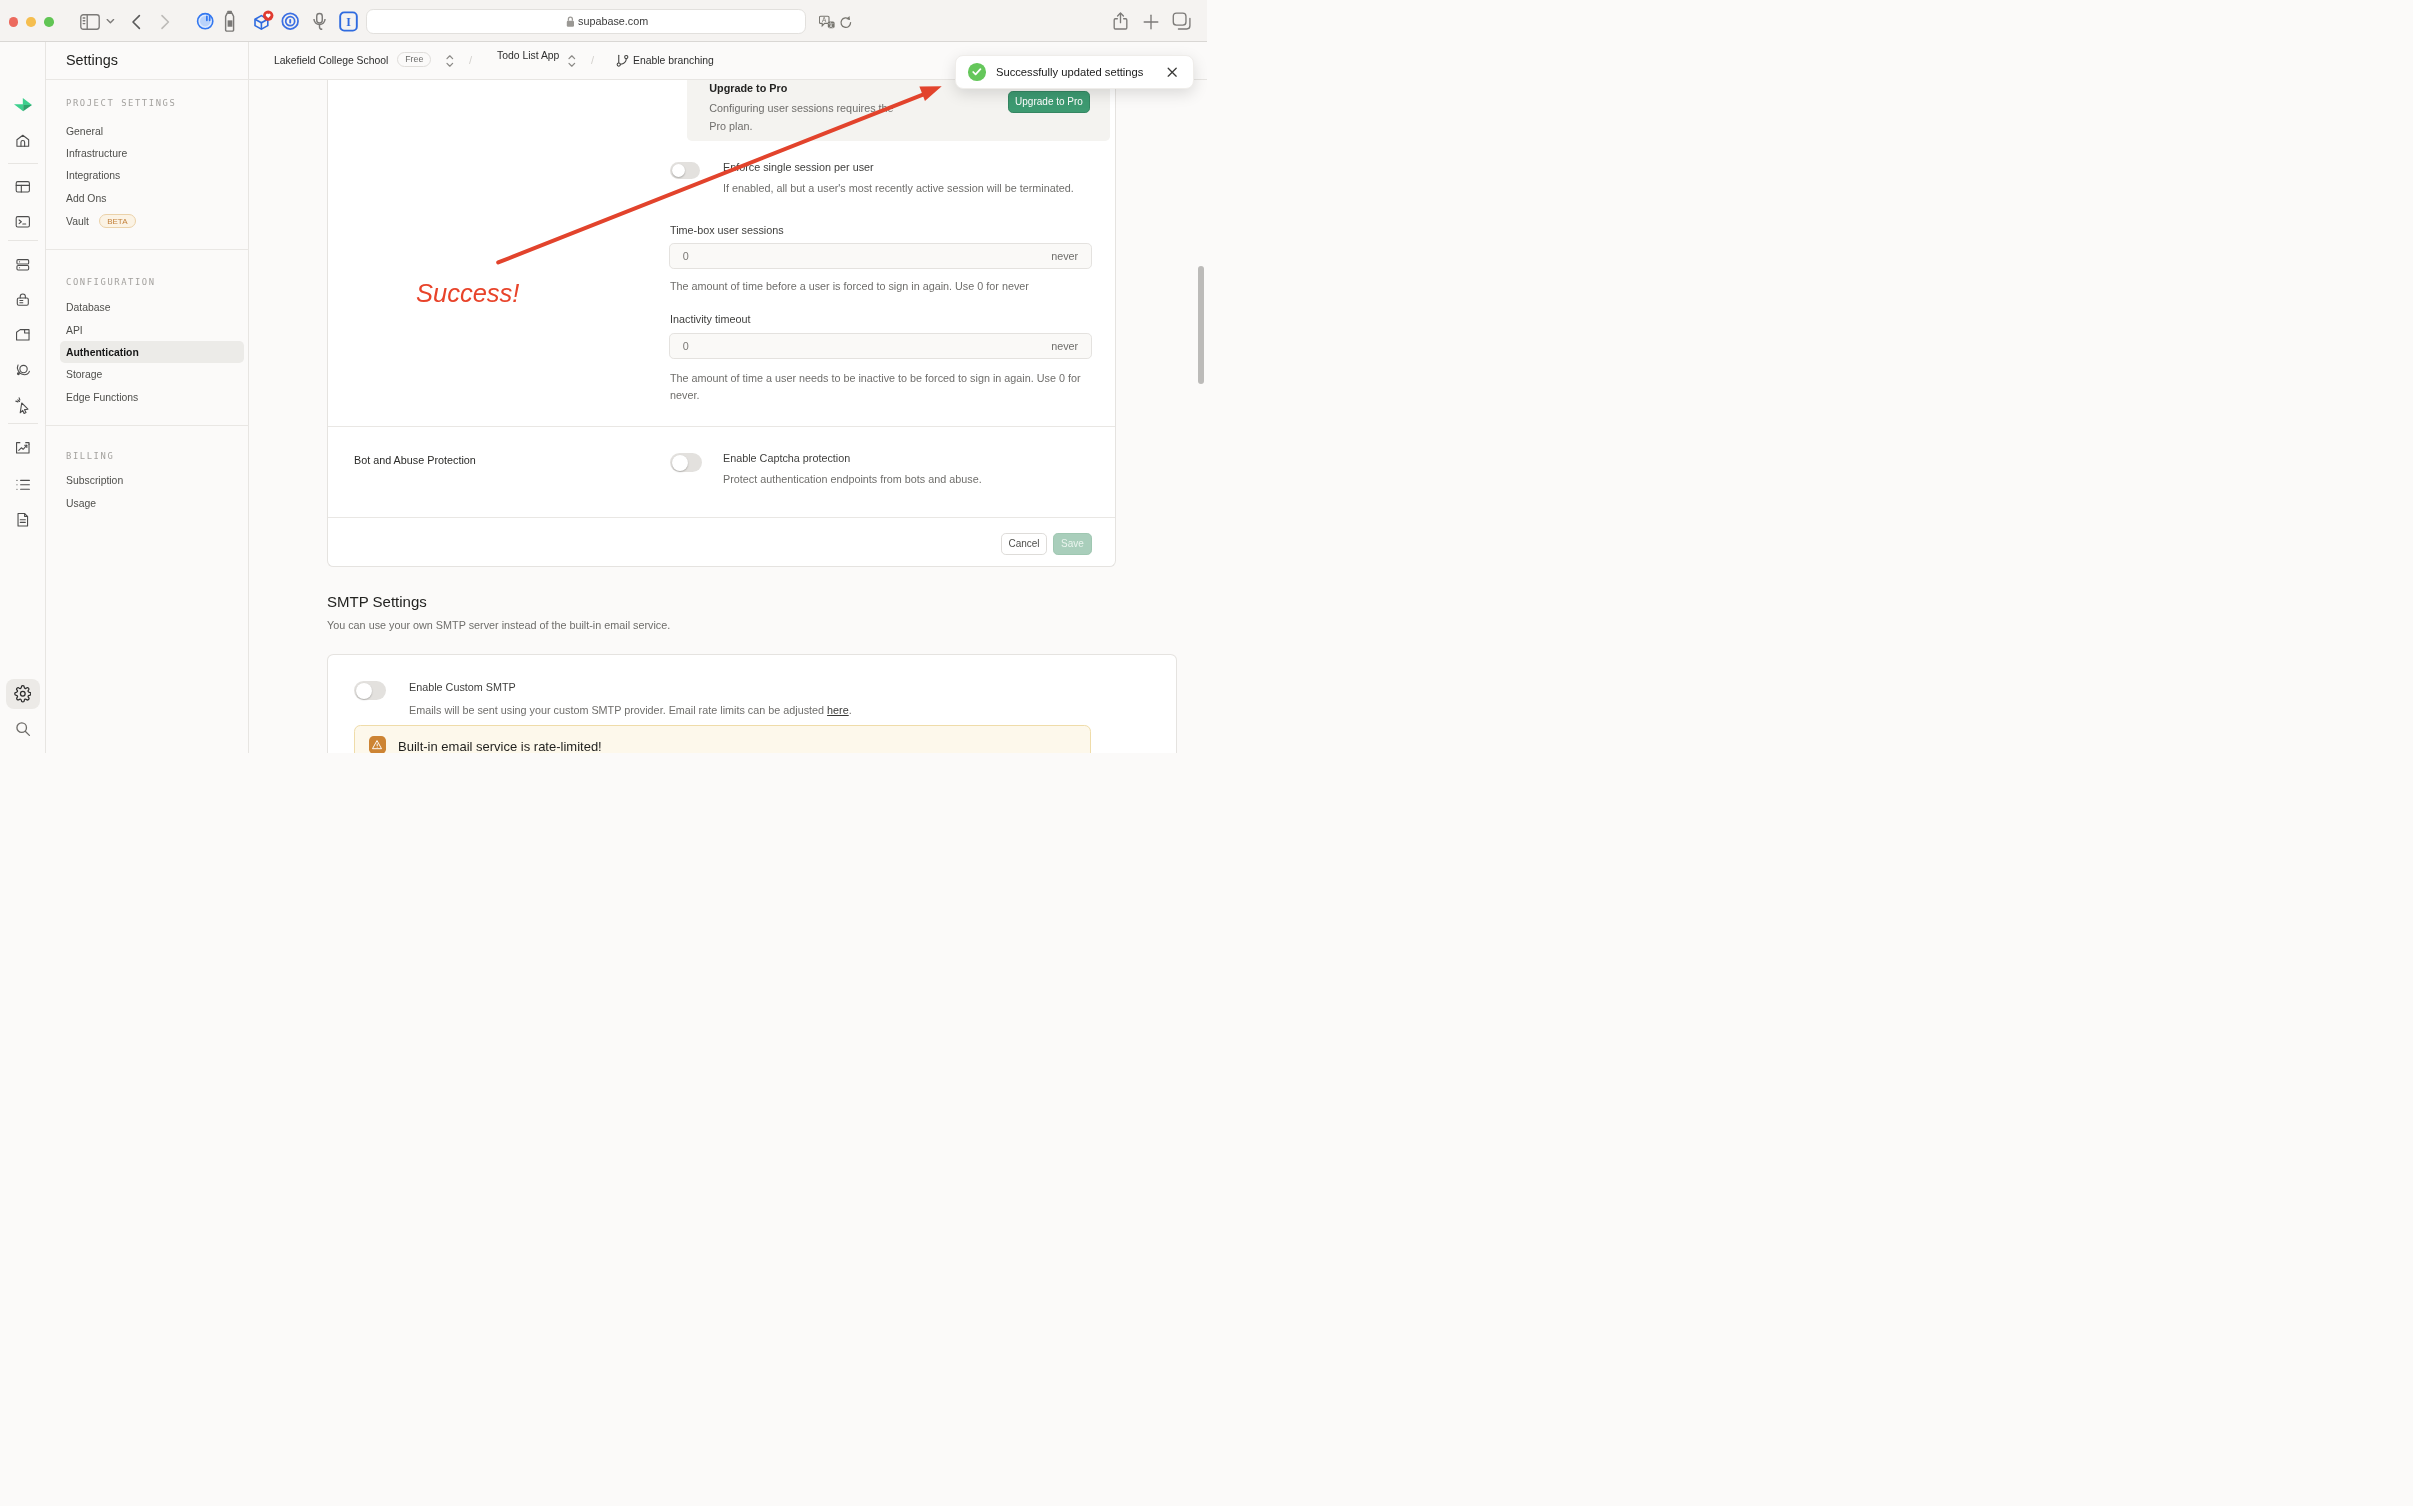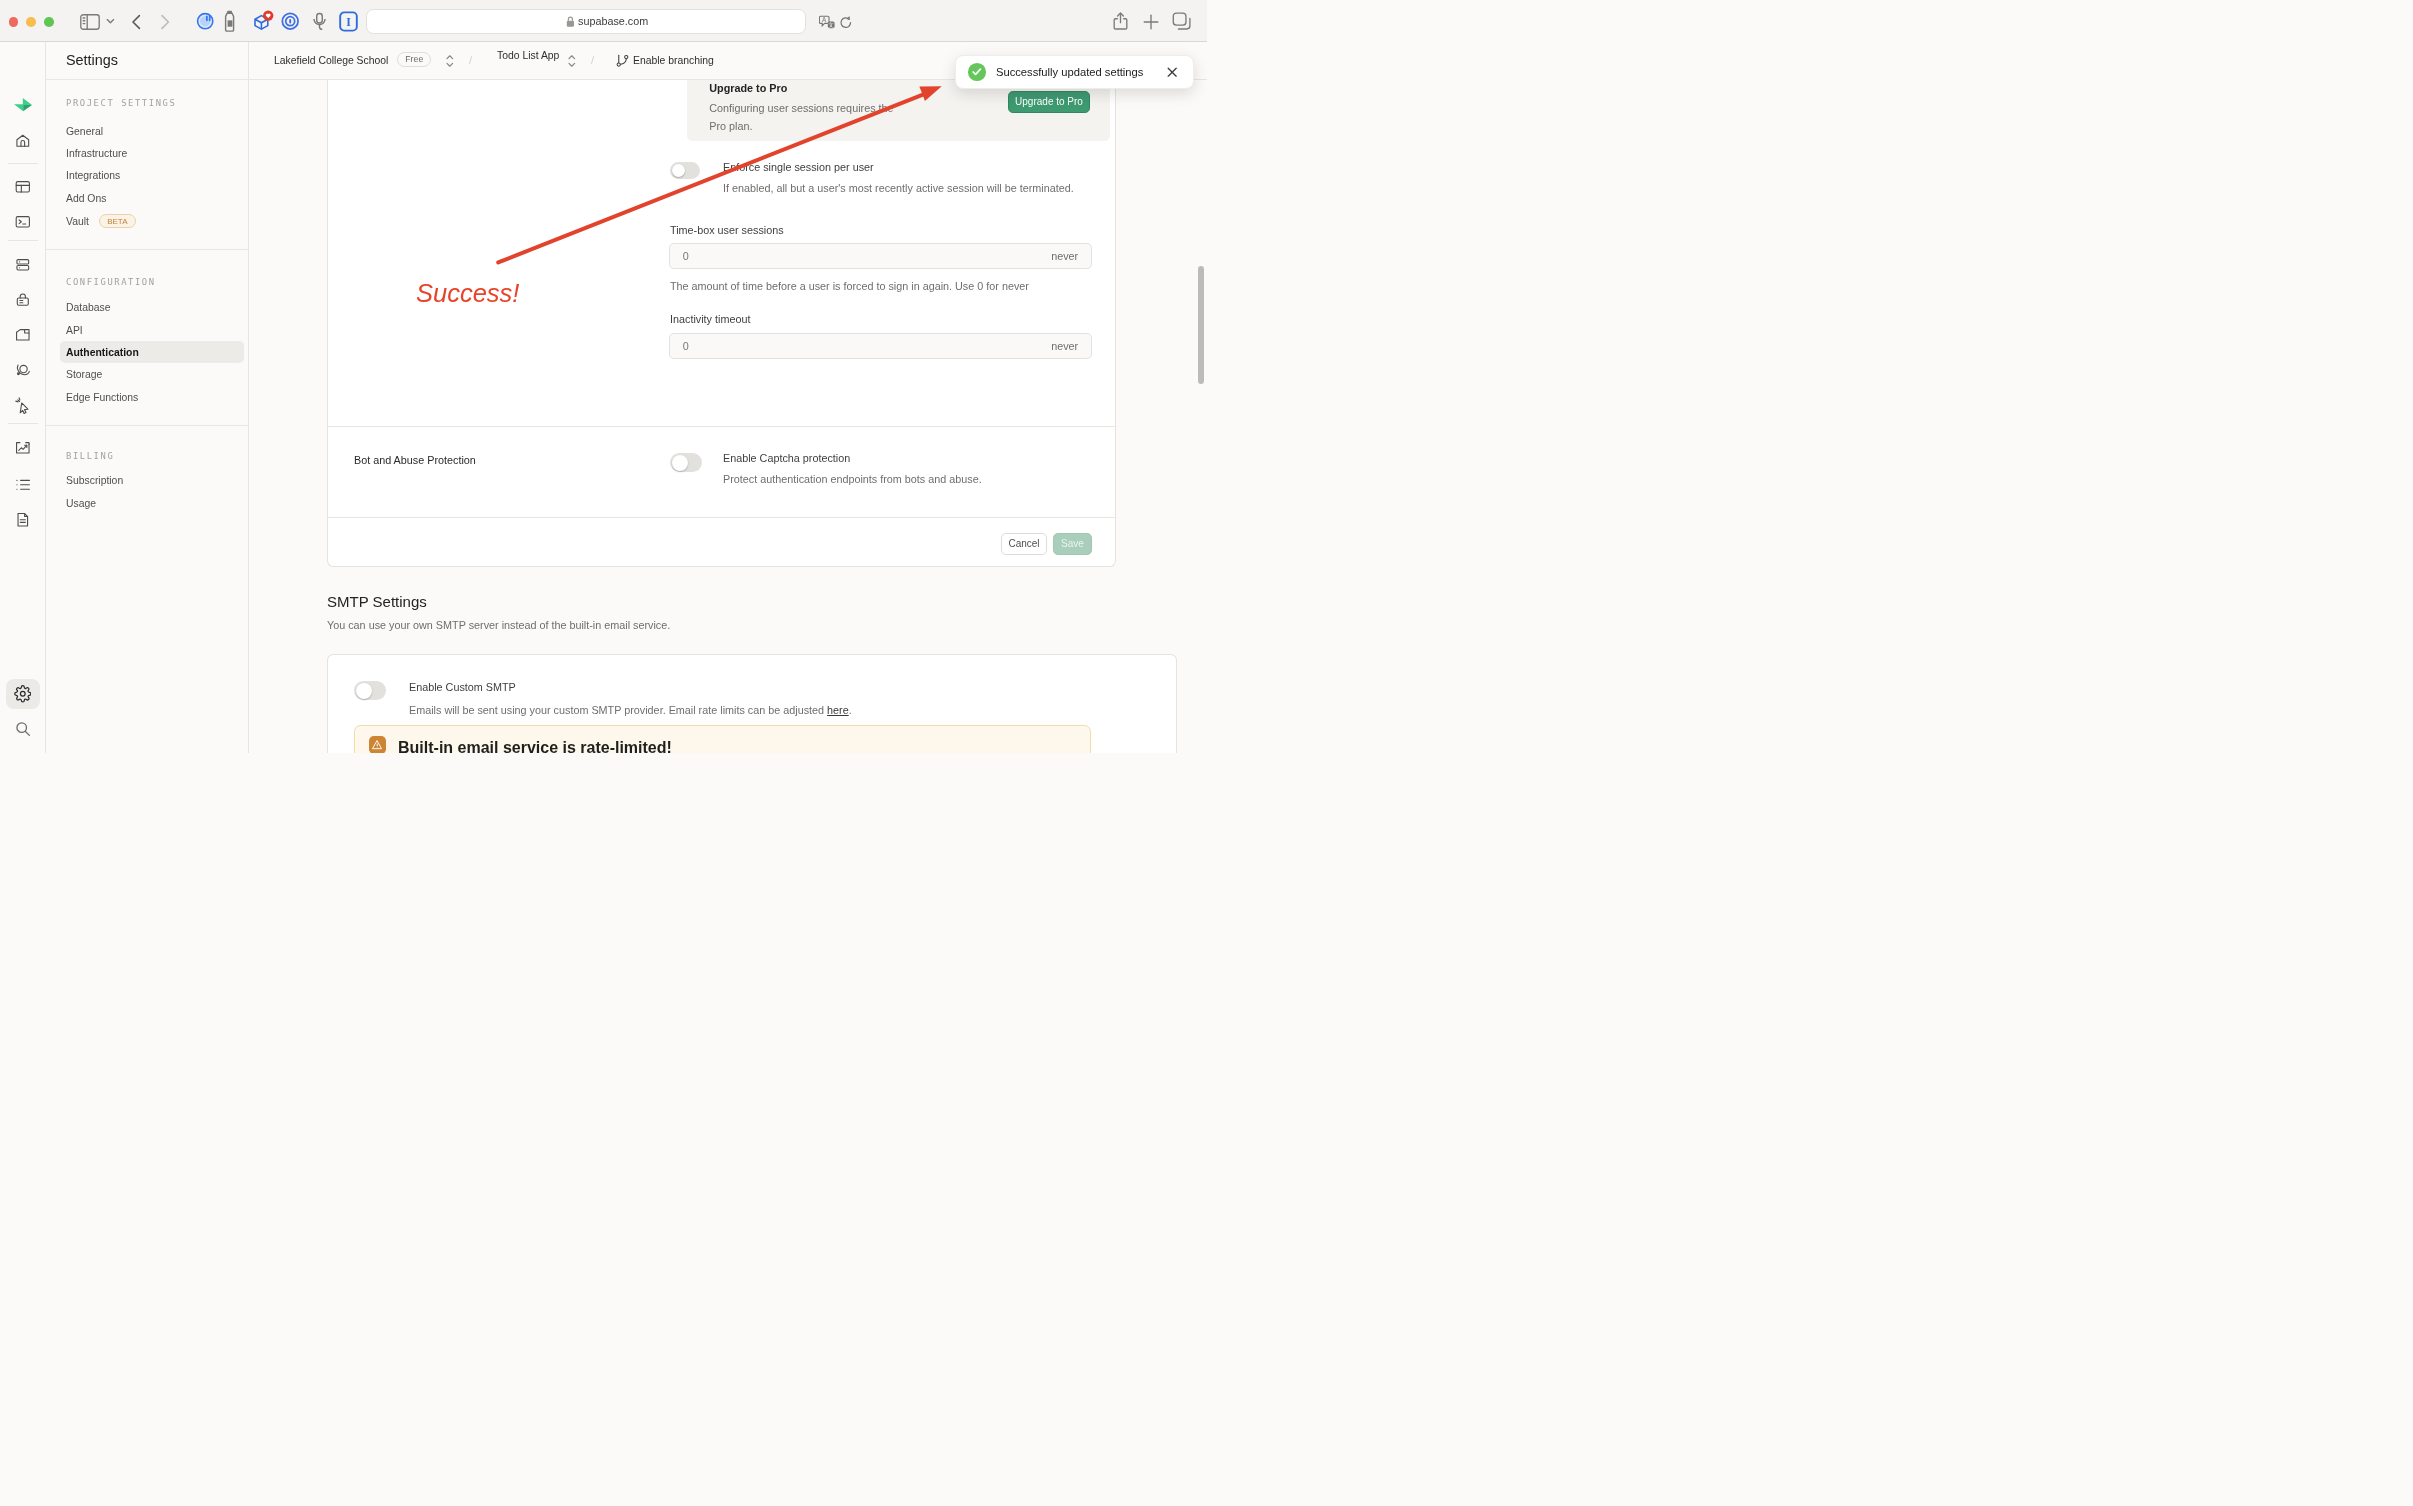--- a/index.html
+++ b/index.html
@@ -380,20 +380,21 @@
       <span class="muted13" style="color:#7A7875">0</span>
       <span class="muted13">never</span>
     </div>
     <div class="abs muted13" style="left:342px;top:200px">The amount of time before a user is forced to sign in again. Use 0 for never</div>
 
     <div class="abs label13" style="left:342px;top:233px">Inactivity timeout</div>
     <div class="input" style="left:341px;top:253px;width:423px">
       <span class="muted13" style="color:#7A7875">0</span>
       <span class="muted13">never</span>
     </div>
+    <div class="abs muted13" style="left:342px;top:290px;width:435px;line-height:17px">The amount of time a user needs to be inactive to be forced to sign in again. Use 0 for never.</div>
 
     <div class="card-div" style="left:0;top:346px;width:787px"></div>
 
     <div class="abs" style="left:26px;top:374px;font-size:10.8px;color:#2A2A28">Bot and Abuse Protection</div>
     <div class="toggle" style="left:342px;top:373px;width:32px;height:19px;border-radius:9.6px">
         <div class="knob" style="width:16px;height:16px"></div>
       </div>
     <div class="abs label13" style="left:395px;top:372px">Enable Captcha protection</div>
     <div class="abs muted13" style="left:395px;top:393px">Protect authentication endpoints from bots and abuse.</div>
 
@@ -415,21 +416,21 @@
       <span>Emails will be sent using your custom SMTP provider. Email rate limits can be adjusted </span><span style="color:#3A3A38;text-decoration:underline">here</span><span>.</span>
     </div>
     <div class="warnbox" style="left:26px;top:70px;width:737px;height:48px">
       <div class="warn-ic" style="left:13.6px;top:10.4px">
         <svg width="10.4" height="9.6" viewBox="0 0 24 22" style="stroke:#FFFFFF;fill:none;stroke-width:2.2;stroke-linecap:round;stroke-linejoin:round">
             <path d="M12 2 L22 20 H2 Z"></path>
             <line x1="12" y1="9" x2="12" y2="13"></line>
             <line x1="12" y1="16.5" x2="12.05" y2="16.5"></line>
           </svg>
       </div>
-      <div class="abs" style="left:43px;top:12.8px;font-size:16px;font-weight:bold;color:#1F1F1D">Built-in email service is rate-limited!</div>
+      <div class="abs" style="left:43px;top:12.8px;font-size:13px;font-weight:normal;color:#1F1F1D">Built-in email service is rate-limited!</div>
     </div>
   </div>
 
   <div class="toast">
     <div class="toast-check">
       <svg width="9.6" height="8" viewBox="0 0 12 10" style="stroke:#FFFFFF;fill:none;stroke-width:2.2;stroke-linecap:round;stroke-linejoin:round">
           <polyline points="1.5,5 4.5,8 10.5,1.5"></polyline>
         </svg>
     </div>
     <div class="toast-msg">Successfully updated settings</div>

